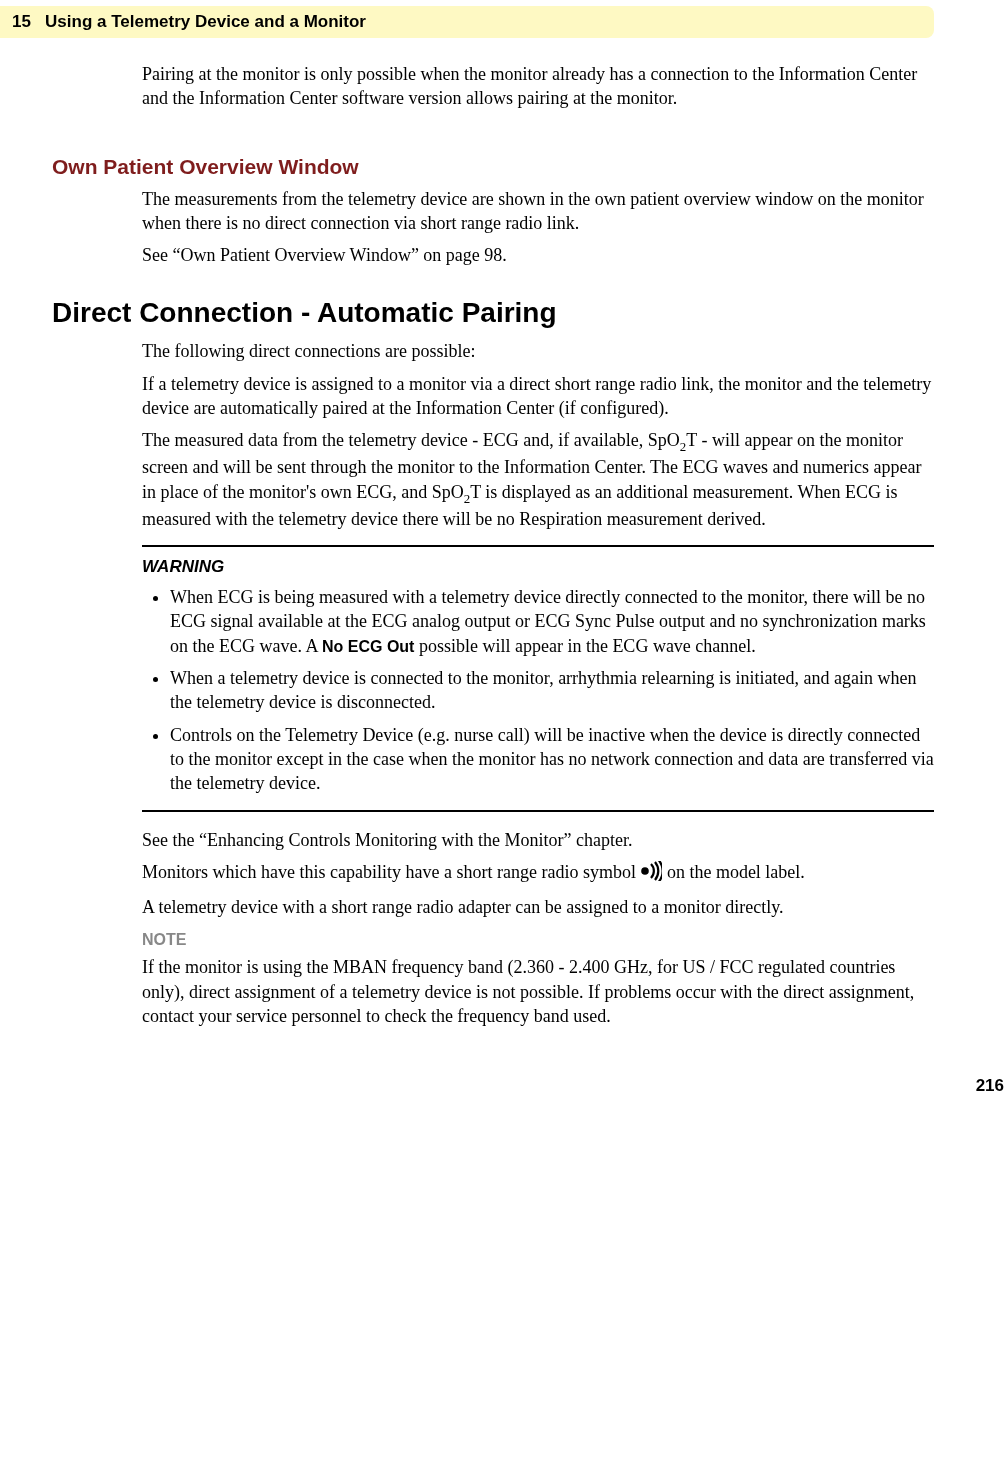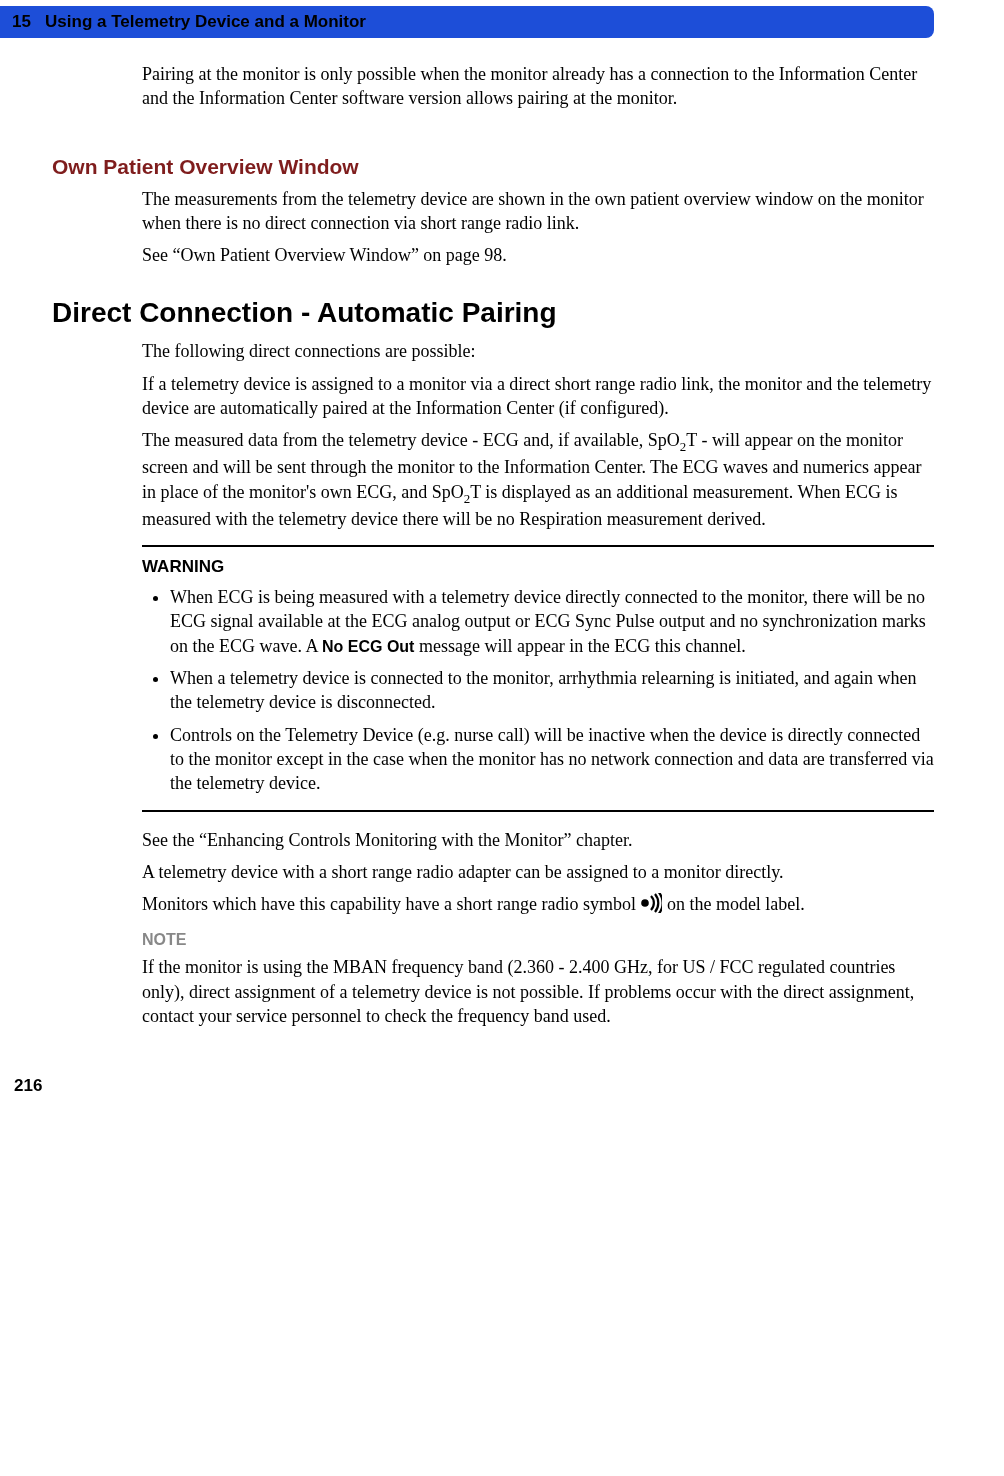--- a/index.html
+++ b/index.html
@@ -4,21 +4,21 @@
 <style>
   body {
     margin: 0;
     padding: 0;
     font-family: Georgia, 'Times New Roman', serif;
     background: #fff;
     color: #000;
     width: 1004px;
   }
   .header-bar {
-    background: #1d4ed8;
+    background: #fef9c3;
     padding: 6px 12px;
     border-radius: 0 8px 8px 0;
     margin: 6px 70px 6px 0;
     font-family: Arial, Helvetica, sans-serif;
     font-weight: bold;
     font-size: 17px;
     color: #000;
   }
   .content {
     padding: 0 70px 40px 52px;
@@ -59,39 +59,41 @@
   }
   .hr-line {
     border-top: 2px solid #000;
     margin: 14px 0 10px 90px;
   }
   .warning-label {
     font-family: Arial, Helvetica, sans-serif;
     font-weight: bold;
     font-size: 17px;
     margin: 0 0 8px 90px;
+    font-style: italic;
   }
   .note-label {
     font-family: Arial, Helvetica, sans-serif;
     font-weight: bold;
     font-size: 16px;
     color: #888;
     margin: 12px 0 6px 90px;
   }
   .strong-msg {
     font-family: Arial, Helvetica, sans-serif;
     font-weight: bold;
     font-size: 16px;
   }
   sub { font-size: 0.72em; vertical-align: sub; }
   .page-num {
     font-family: Arial, Helvetica, sans-serif;
     font-weight: bold;
     font-size: 17px;
     padding: 0 0 10px 14px;
+    text-align: right;
   }
   .srr-icon {
     display: inline-block;
     vertical-align: -3px;
   }
 </style>
 </head>
 <body>
 
 <div class="header-bar">
@@ -112,40 +114,40 @@
   <div class="para">The following direct connections are possible:</div>
   <div class="para">If a telemetry device is assigned to a monitor via a direct short range radio link, the monitor and the telemetry device are automatically paired at the Information Center (if configured).</div>
   <div class="para">
     <span>The measured data from the telemetry device - ECG and, if available, SpO</span><sub>2</sub><span>T - will appear on the monitor screen and will be sent through the monitor to the Information Center. The ECG waves and numerics appear in place of the monitor's own ECG, and SpO</span><sub>2</sub><span>T is displayed as an additional measurement. When ECG is measured with the telemetry device there will be no Respiration measurement derived.</span>
   </div>
 
   <div class="hr-line"></div>
   <div class="warning-label">WARNING</div>
   <ul class="bullets">
     <li>
-      <span>When ECG is being measured with a telemetry device directly connected to the monitor, there will be no ECG signal available at the ECG analog output or ECG Sync Pulse output and no synchronization marks on the ECG wave. A </span><span class="strong-msg">No ECG Out</span><span> message will appear in the ECG this channel.</span>
+      <span>When ECG is being measured with a telemetry device directly connected to the monitor, there will be no ECG signal available at the ECG analog output or ECG Sync Pulse output and no synchronization marks on the ECG wave. A </span><span class="strong-msg">No ECG Out</span><span> possible will appear in the ECG wave channel.</span>
     </li>
     <li>When a telemetry device is connected to the monitor, arrhythmia relearning is initiated, and again when the telemetry device is disconnected.</li>
     <li>Controls on the Telemetry Device (e.g. nurse call) will be inactive when the device is directly connected to the monitor except in the case when the monitor has no network connection and data are transferred via the telemetry device.</li>
   </ul>
   <div class="hr-line"></div>
 
   <div class="para" style="margin-top:16px;">See the “Enhancing Controls Monitoring with the Monitor” chapter.</div>
 
-  <div class="para">A telemetry device with a short range radio adapter can be assigned to a monitor directly.</div>
   <div class="para">
     <span>Monitors which have this capability have a short range radio symbol </span>
     <span class="srr-icon">
       <svg width="22" height="20" viewBox="0 0 22 20">
         <circle cx="5" cy="10" r="3.8" fill="#000"></circle>
         <path d="M11 3 A10 10 0 0 1 11 17" fill="none" stroke="#000" stroke-width="2.2"></path>
         <path d="M15 1 A14 14 0 0 1 15 19" fill="none" stroke="#000" stroke-width="2.2"></path>
         <path d="M19 -0.5 A17 17 0 0 1 19 20.5" fill="none" stroke="#000" stroke-width="2.2"></path>
       </svg>
     </span>
     <span> on the model label.</span>
   </div>
+  <div class="para">A telemetry device with a short range radio adapter can be assigned to a monitor directly.</div>
   <div class="note-label">NOTE</div>
   <div class="para">If the monitor is using the MBAN frequency band (2.360 - 2.400 GHz, for US / FCC regulated countries only), direct assignment of a telemetry device is not possible. If problems occur with the direct assignment, contact your service personnel to check the frequency band used.</div>
 
 </div>
 
 <div class="page-num">216</div>
 
 </body></html>

